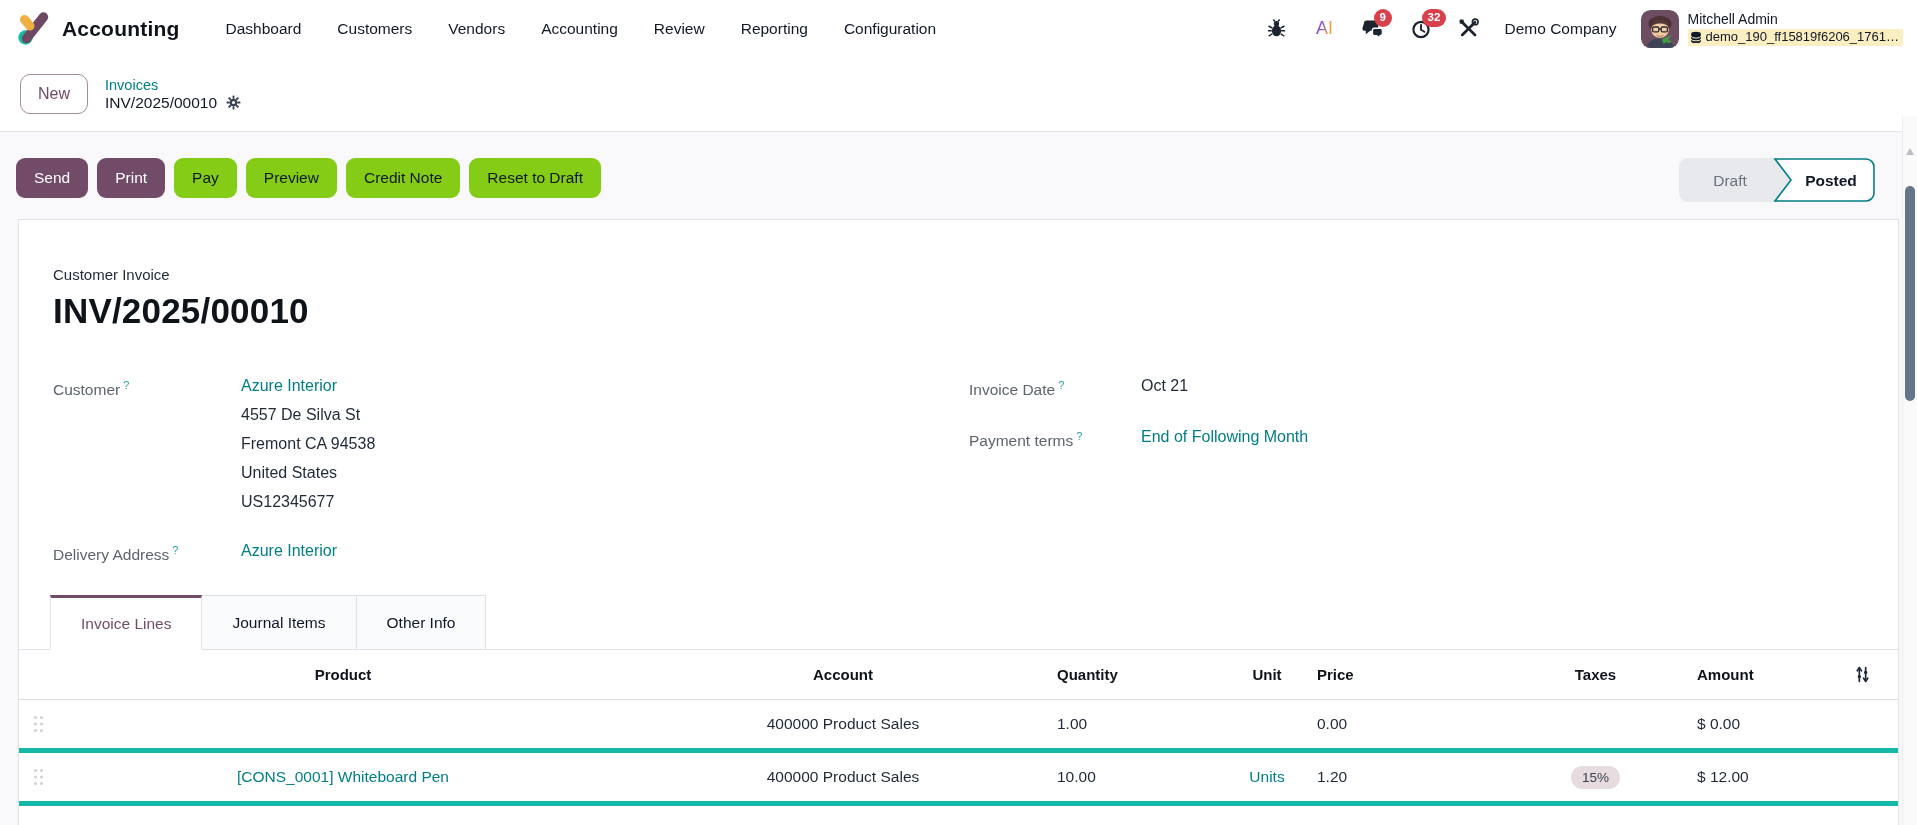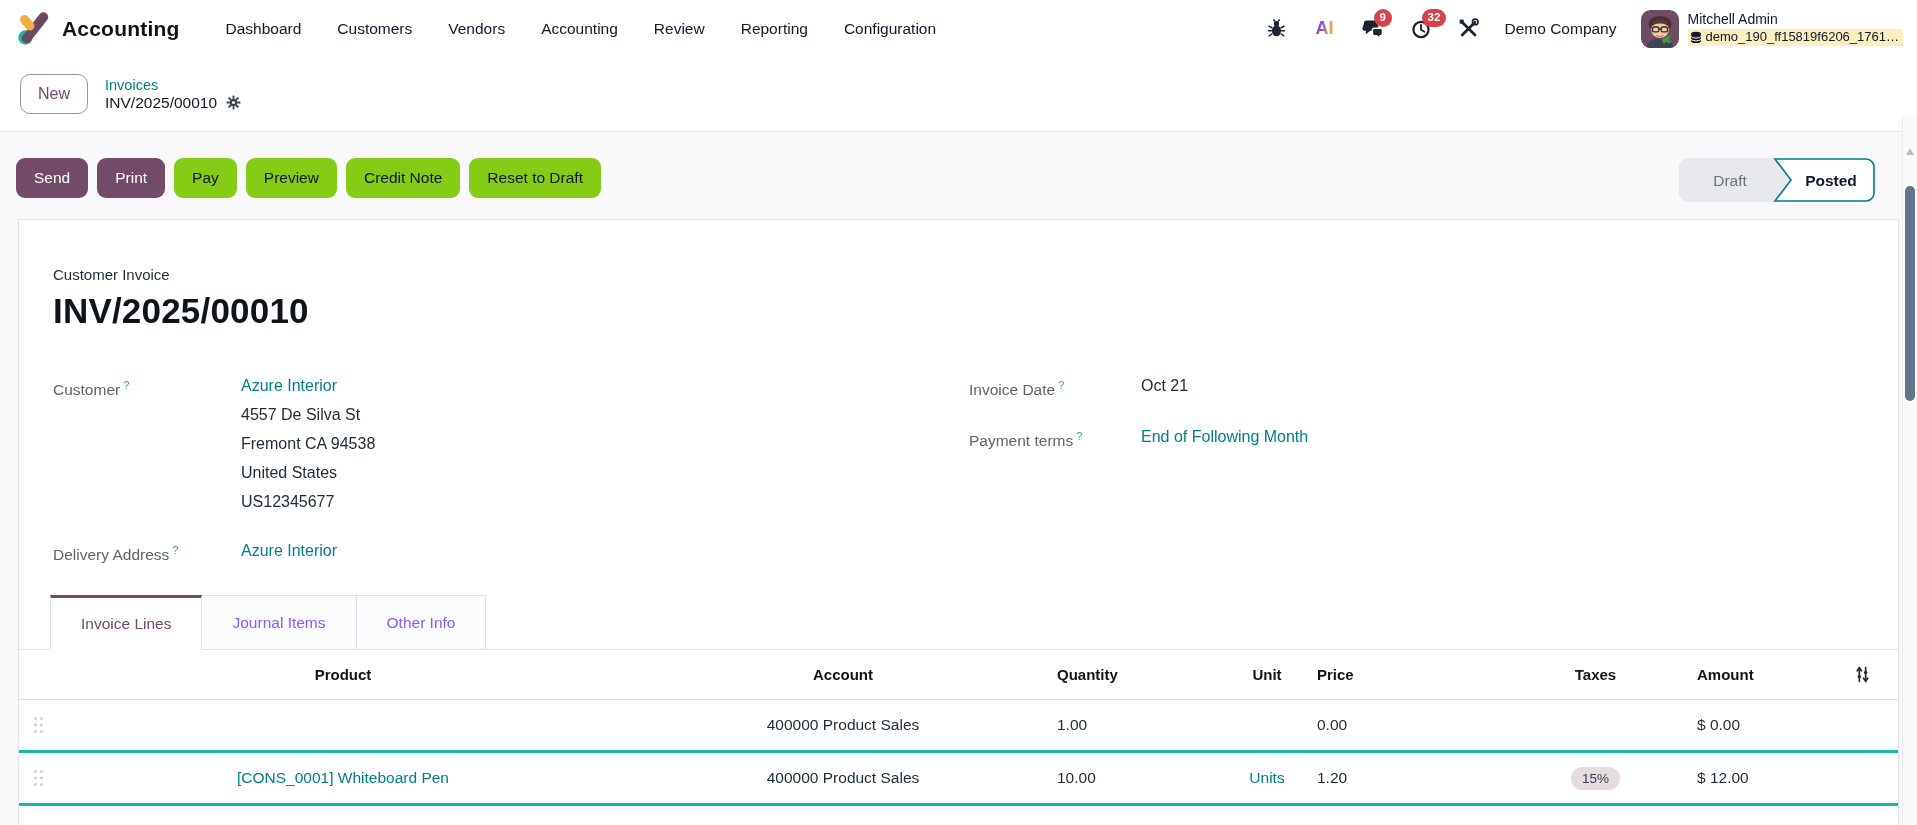--- a/index.html
+++ b/index.html
@@ -15,21 +15,21 @@
   
   .navbar{height:57px;display:flex;align-items:center;padding:0 14px 0 16px;background:#fff}
   .brand{display:flex;align-items:center;gap:10px;cursor:pointer}
   .app-name{font-size:21px;font-weight:600;color:#0f141a;letter-spacing:.2px}
   .menu{display:flex;gap:36px;margin-left:46px;font-size:15.5px;color:#111827}
   .menu-item{cursor:pointer;white-space:nowrap}
   .nav-right{margin-left:auto;display:flex;align-items:center;gap:24px}
   .icon-btn{position:relative;display:flex;align-items:center;justify-content:center;width:24px;height:24px;cursor:pointer;color:#1c2430}
   .badge{position:absolute;top:-8px;left:13px;background:var(--badge);color:#fff;border-radius:11px;
          font-size:11.5px;font-weight:700;line-height:1;padding:3.5px 6px;min-width:10px;text-align:center}
-  .ai-mark{font-size:18px;font-weight:700;background:linear-gradient(100deg,#8a4ddb 35%,#e8a33d 72%);
+  .ai-mark{font-size:18px;font-weight:400;background:linear-gradient(100deg,#8a4ddb 35%,#e8a33d 72%);
            -webkit-background-clip:text;background-clip:text;color:transparent;letter-spacing:0}
   .company{font-size:15.5px;color:#111827;cursor:pointer;white-space:nowrap}
   .user{display:flex;align-items:center;gap:9px;cursor:pointer}
   .avatar{width:38px;height:38px;border-radius:9px;overflow:hidden;position:relative;flex:0 0 auto}
   .user-meta{display:flex;flex-direction:column;gap:2px;line-height:1.15}
   .user-name{font-size:14px;color:#111827}
   .user-db{display:flex;align-items:center;gap:4px;background:var(--highlight);font-size:13px;color:#111827;padding:1px 4px 1px 2px;max-width:230px;white-space:nowrap}
   
   .breadcrumb-row{height:74px;display:flex;align-items:center;padding:0 20px;background:#fff}
   .new-btn{height:40px;padding:0 17px;border:1px solid #a38d9b;border-radius:10px;background:#fff;
@@ -65,29 +65,29 @@
   .field-row{display:flex;align-items:flex-start}
   .col-left .field-row + .field-row{margin-top:20px}
   .col-right .field-row + .field-row{margin-top:18px}
   .field-label{width:188px;flex:0 0 auto;font-size:15.5px;color:#5d646e;font-weight:500;line-height:29px}
   .col-right .field-label{width:172px}
   .help-sup{color:#2f9ea6;font-size:11px;vertical-align:super;margin-left:3px;font-weight:400}
   .field-value{font-size:16px;line-height:29px;color:#1f2937}
   .link{color:var(--link);cursor:pointer}
   
   .tabs-wrap{margin-top:26px;display:flex;align-items:flex-end;border-bottom:1px solid #dee2e6;padding-left:31px}
-  .tab{height:54px;display:flex;align-items:center;padding:0 30px;font-size:15.5px;color:#8b5cf6;
+  .tab{height:54px;display:flex;align-items:center;padding:0 30px;font-size:15.5px;color:#0f172a;
        background:#fafbfc;border:1px solid #dee2e6;border-bottom:none;cursor:pointer;margin-bottom:0}
   .tab + .tab{border-left:none}
   .tab.active{background:#fff;color:var(--accent);border-top:3px solid var(--accent);height:55px;
               margin-bottom:-1px;border-bottom:1px solid #fff}
   
   .lt-grid{display:grid;grid-template-columns:38px 560px 440px 150px 110px 165px 215px 130px 1fr;align-items:center}
   .lt-header{height:50px;border-bottom:1px solid #d9dce1;font-weight:700;font-size:15px;color:#0f141a}
-  .lt-row{height:53px;border-bottom:3px solid #14b8a6;font-size:15.5px;background:#fff}
+  .lt-row{height:53px;border-bottom:5px solid #14b8a6;font-size:15.5px;background:#fff}
   .cell-l{padding-left:12px;text-align:center}
   .cell-r{padding-right:8px;text-align:left}
   .cell-unit{padding-left:10px}
   .handle-cell{display:flex;justify-content:center;align-items:center;cursor:grab}
   .pill{display:inline-block;background:var(--pill);border-radius:20px;padding:4px 11px;font-size:13.5px;color:#374151}
   .gear-cell{display:flex;justify-content:center;cursor:pointer}
   
   .scrollbar{position:fixed;right:0;top:116px;width:15px;height:709px;background:#fafafa;border-left:1px solid #ededed}
   .scroll-arrow{width:0;height:0;margin:32px auto 0 auto;border-left:4.5px solid transparent;border-right:4.5px solid transparent;border-bottom:7px solid #b9bec7;cursor:pointer}
   .scroll-thumb{position:absolute;top:70px;left:2px;width:10px;height:215px;background:#64748b;border-radius:6px;cursor:pointer}

